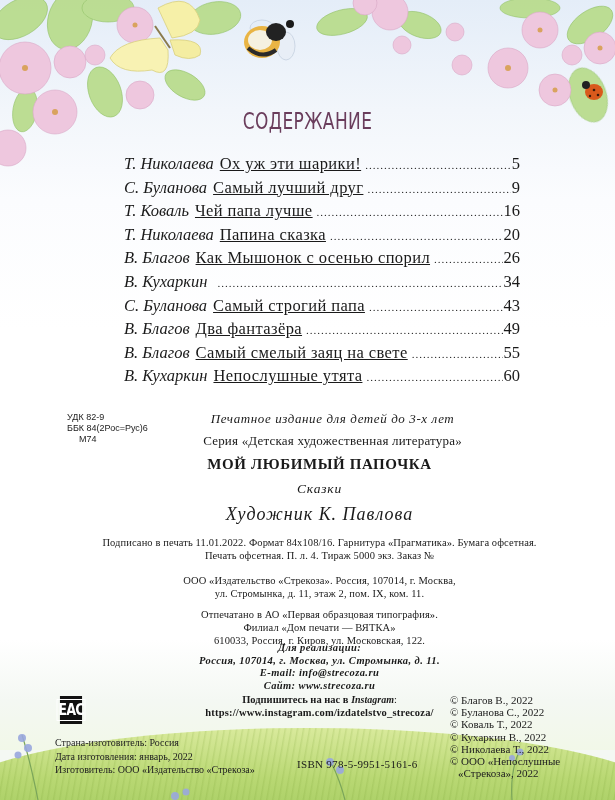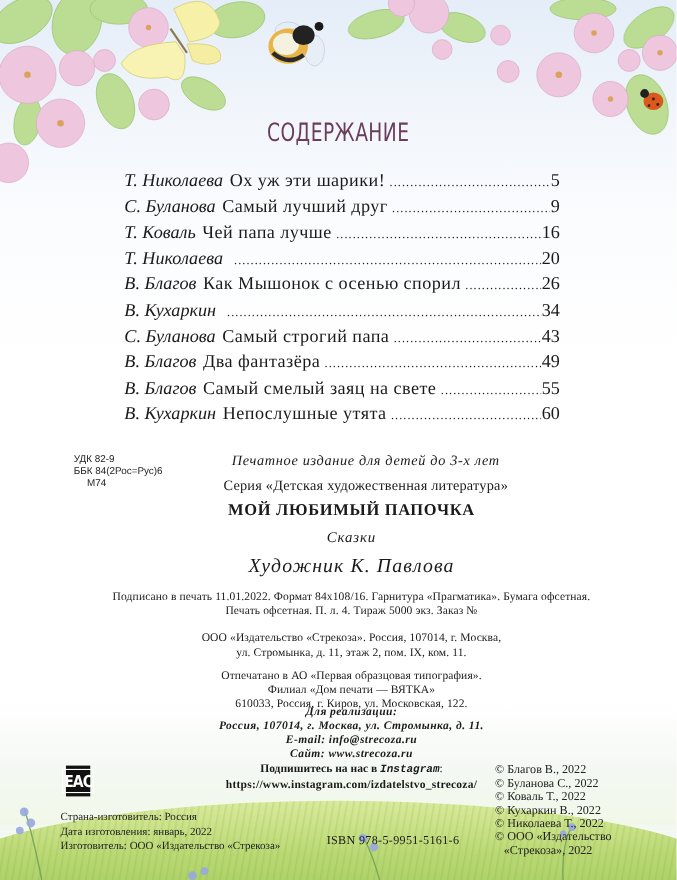--- a/index.html
+++ b/index.html
@@ -36,27 +36,27 @@
   .toc-title {
     position: absolute; top: 108px; left: 0; width: 615px; text-align: center;
     font-family: "DejaVu Sans", sans-serif;
     font-stretch: condensed;
     font-size: 23px; letter-spacing: 0.5px;
     color: #6a3d5c;
     transform: scaleX(0.82);
   }
 
   
-  .toc { position: absolute; left: 113px; width: 396px; top: 152px; }
+  .toc { position: absolute; left: 124px; width: 396px; top: 152px; }
   .toc-row {
     display: flex; align-items: baseline; height: 23.6px;
     font-size: 16.5px; line-height: 23.6px; white-space: nowrap;
   }
   .toc-author { font-style: italic; margin-right: 6px; }
-  .toc-story { letter-spacing: 0.4px; }
+  .toc-story { letter-spacing: 0.4px; text-decoration: underline; }
   .toc-dots {
     flex: 1; overflow: hidden; margin: 0 1px 0 4px;
     letter-spacing: 1px; font-size: 11px; color: #1a1a1a;
   }
   .toc-dots::before { content: "................................................................................................................................................"; }
   .toc-page { text-align: right; }
 
   
   .codes {
     position: absolute; left: 67px; top: 412px;
@@ -72,21 +72,21 @@
   .genre    { top: 481px; font-style: italic; font-size: 13.5px; letter-spacing: 0.8px; left: 12px; }
   .artist   { top: 504px; font-style: italic; font-size: 18px; letter-spacing: 1px; left: 12px; }
 
   .small { font-size: 10.5px; line-height: 13px; letter-spacing: 0.1px; }
   .print-info { top: 536px; left: 12px; }
   .publisher  { top: 574px; left: 12px; }
   .printer    { top: 608px; left: 12px; }
   .sales      { top: 642px; left: 12px; font-weight: bold; font-style: italic; font-size: 10.5px; line-height: 12.5px; letter-spacing: 0.4px; }
   .instagram  { top: 693px; left: 12px; font-size: 10.5px; line-height: 13px; }
   .instagram .label { font-weight: bold; }
-  .instagram .brand { font-style: italic; font-weight: bold; font-family: Liberation Mono, monospace; font-size: 10px; }
+  .instagram .brand { font-style: italic; font-weight: bold; font-family: Liberation Serif, serif; font-size: 10px; }
   .instagram .url { font-weight: bold; letter-spacing: 0.2px; }
 
   .eac {
     position: absolute; left: 58px; top: 696px; width: 26px; height: 28px;
     background: #111; color: #fff;
     font-family: "DejaVu Sans", sans-serif; font-weight: bold; font-size: 15px;
     display: flex; align-items: center; justify-content: center; letter-spacing: -1px;
     transform: scaleX(0.85);
   }
   .eac span { display:block; border: 1.5px solid #fff; padding: 0 1px; line-height: 20px; }
@@ -217,20 +217,21 @@
       <span class="toc-page">9</span>
     </div>
     <div class="toc-row">
       <span class="toc-author">Т. Коваль</span>
       <span class="toc-story">Чей папа лучше</span>
       <span class="toc-dots"></span>
       <span class="toc-page">16</span>
     </div>
     <div class="toc-row">
       <span class="toc-author">Т. Николаева</span>
+      <span class="toc-story">Папина сказка</span>
       <span class="toc-dots"></span>
       <span class="toc-page">20</span>
     </div>
     <div class="toc-row">
       <span class="toc-author">В. Благов</span>
       <span class="toc-story">Как Мышонок с осенью спорил</span>
       <span class="toc-dots"></span>
       <span class="toc-page">26</span>
     </div>
     <div class="toc-row">
@@ -317,16 +318,16 @@
   </div>
 
   <div class="isbn">ISBN 978-5-9951-5161-6</div>
 
   <div class="copyrights">
     <div>© Благов В., 2022</div>
     <div>© Буланова С., 2022</div>
     <div>© Коваль Т., 2022</div>
     <div>© Кухаркин В., 2022</div>
     <div>© Николаева Т., 2022</div>
-    <div>© ООО «Издательство</div>
+    <div>© ООО «Непослушные</div>
     <div class="indent">«Стрекоза», 2022</div>
   </div>
 </div>
 
 </body></html>

